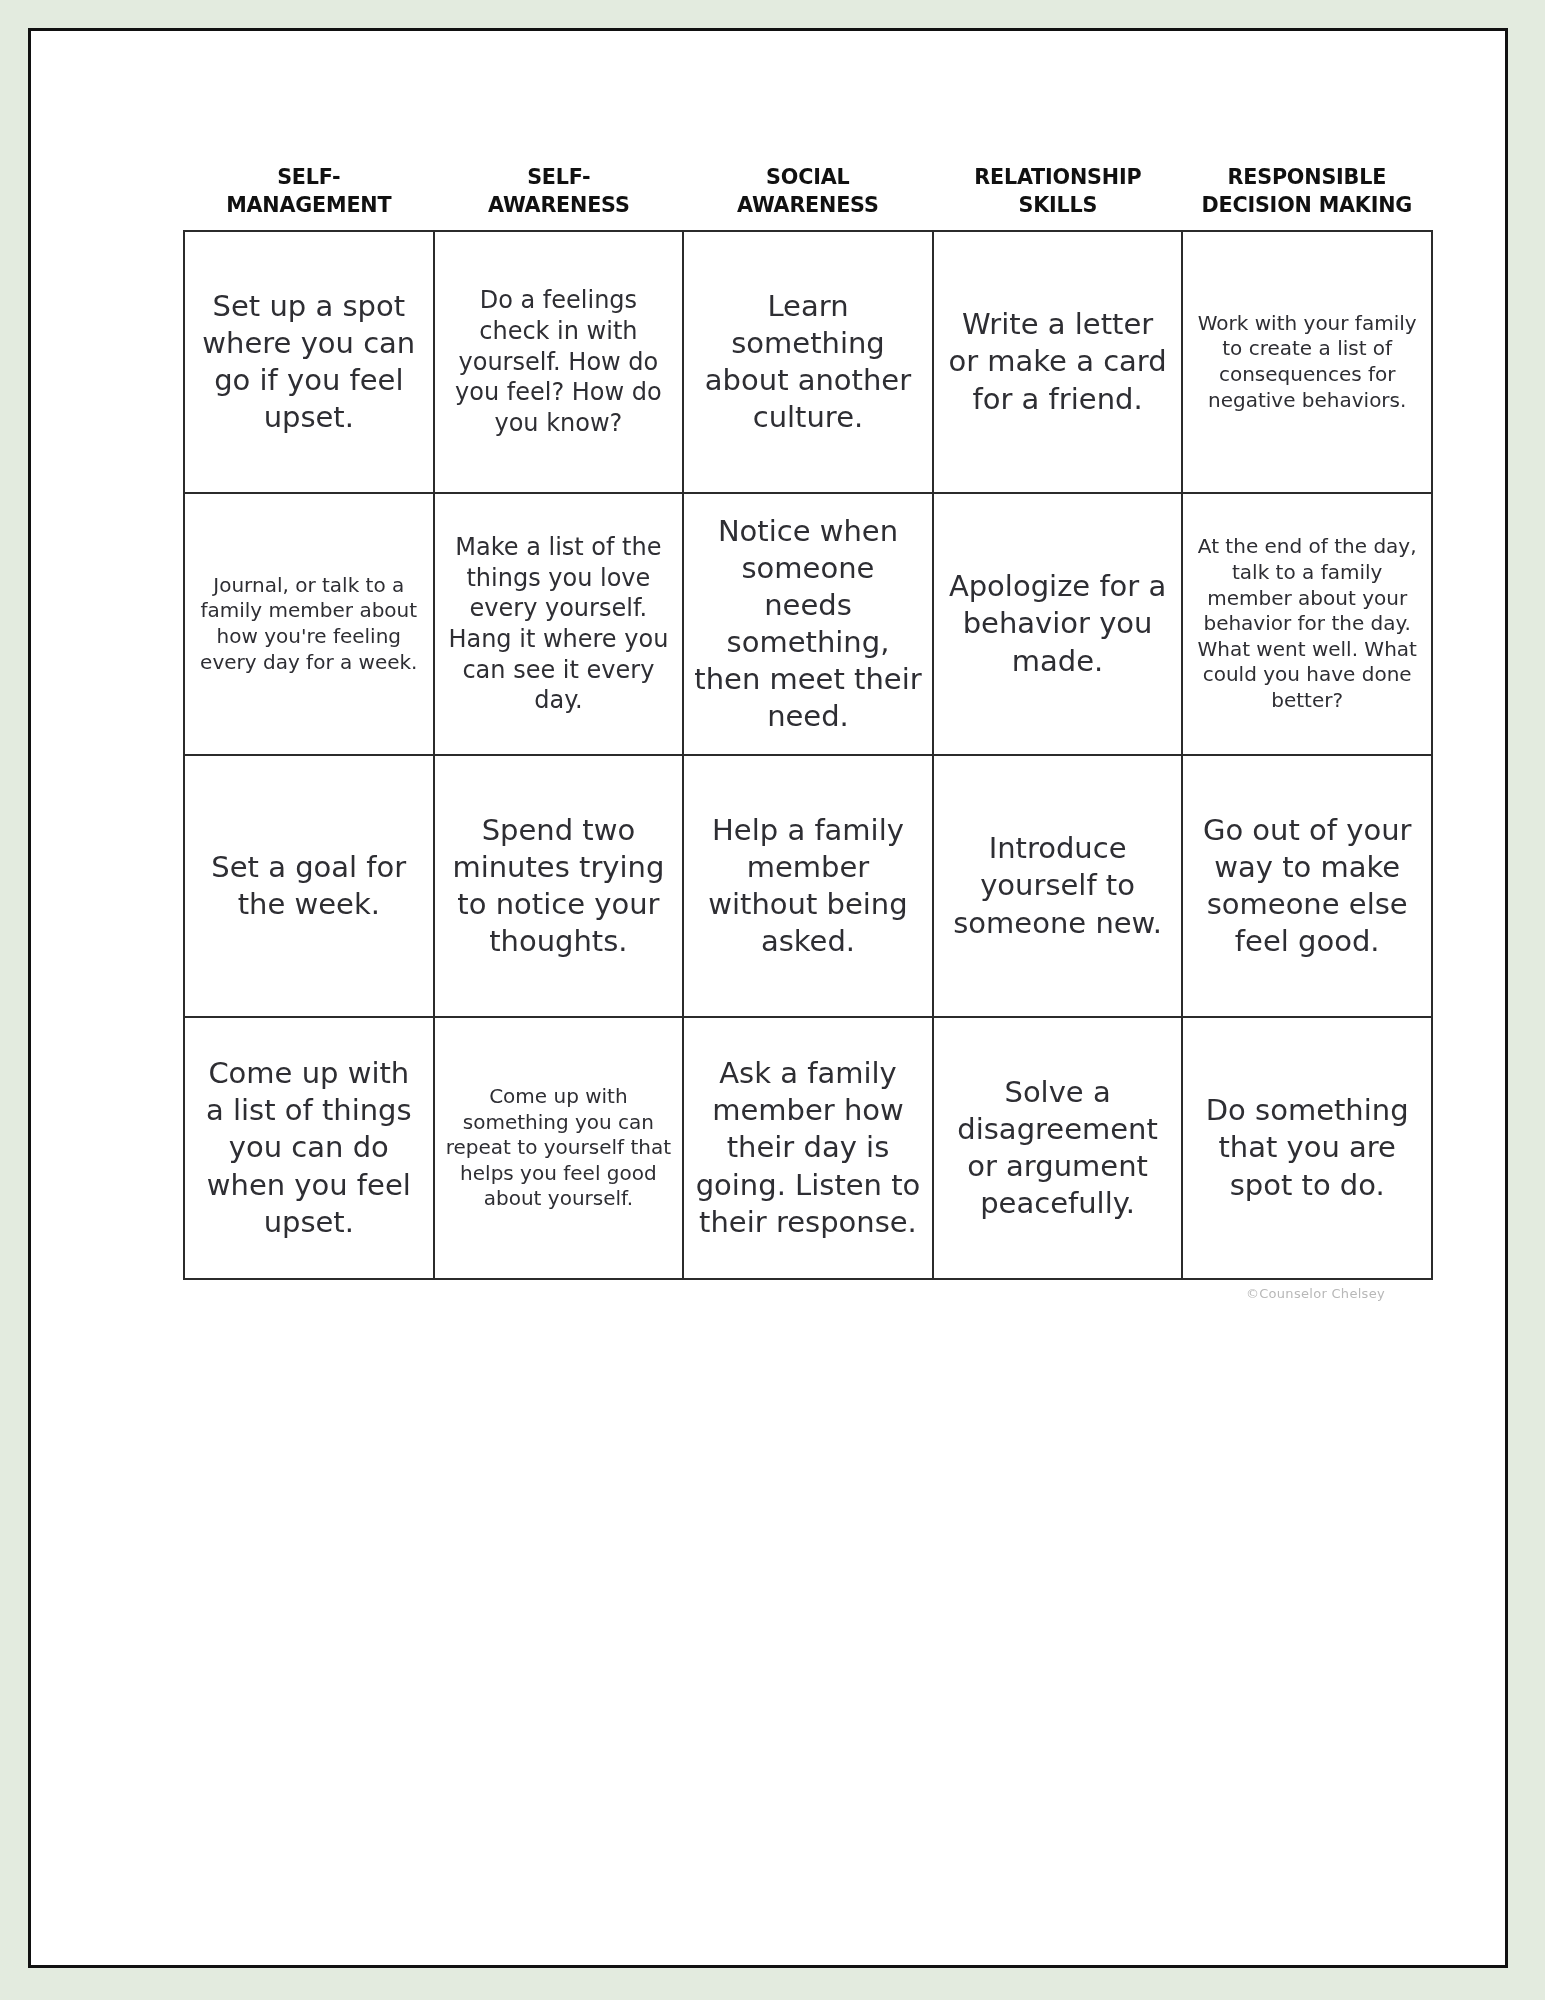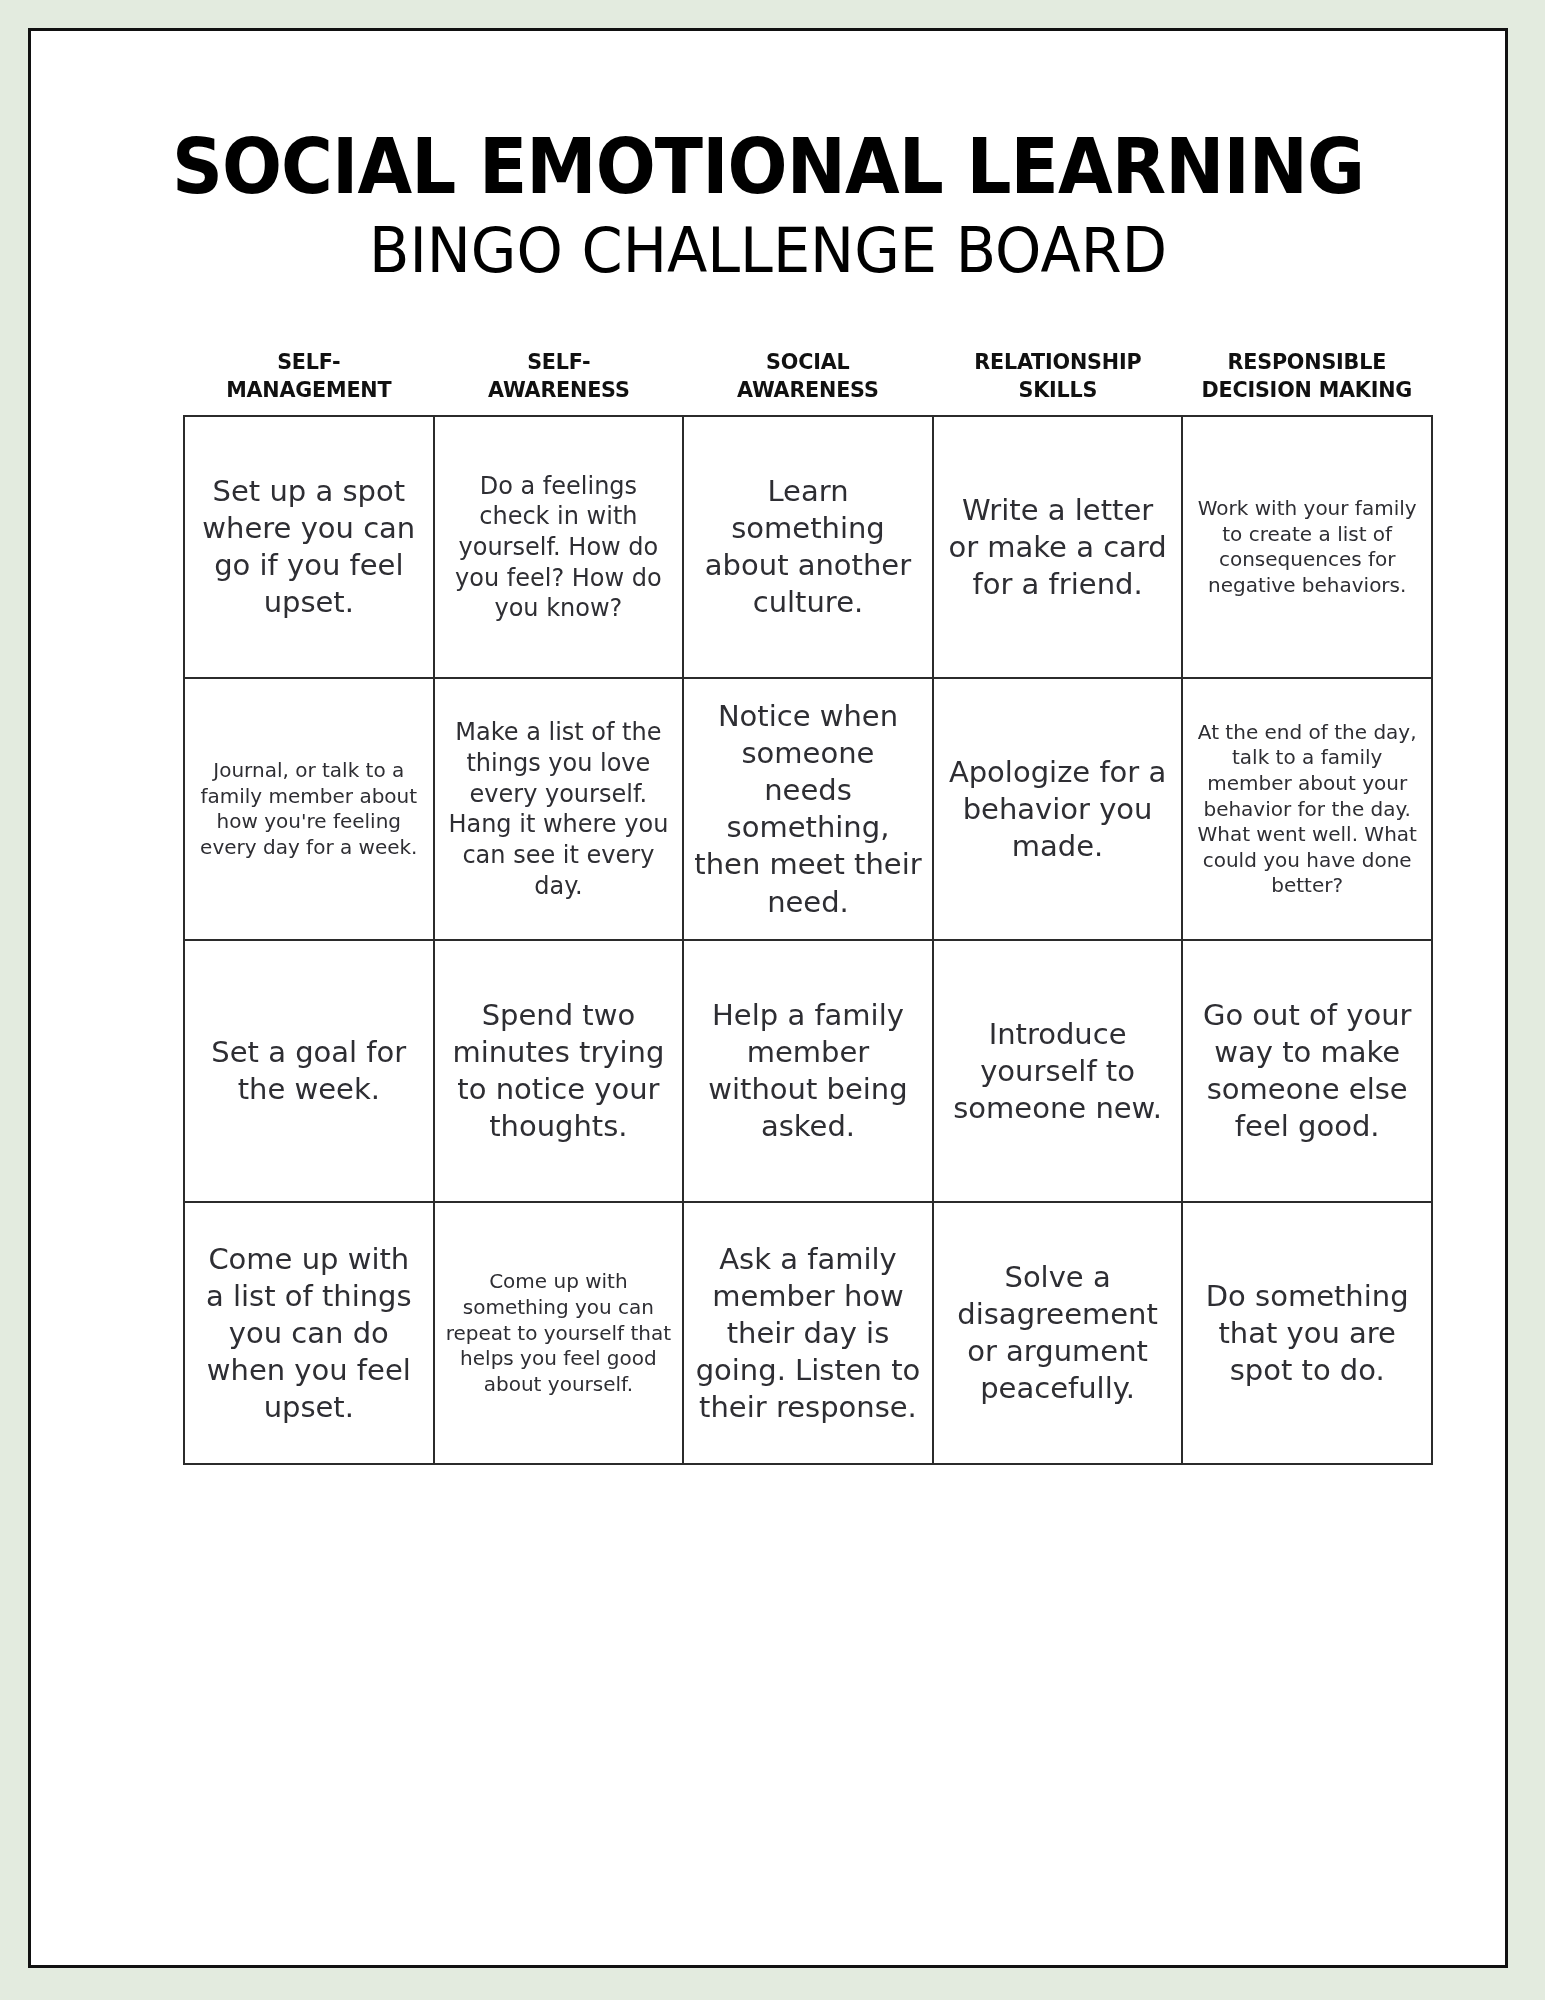--- a/index.html
+++ b/index.html
@@ -109,24 +109,20 @@
     padding-right: 8px;
     letter-spacing: 0.3px;
   }
 </style>
 </head>
 <body>
 
 <div class="page">
   <div class="sheet">
 
-    <div class="title-block">
-      <div class="title-main">SOCIAL EMOTIONAL LEARNING</div>
-      <div class="title-sub">BINGO CHALLENGE BOARD</div>
-    </div>
 
     <div class="board">
       <table class="bingo">
         <thead>
           <tr>
             <th class="colhead">
               <span>SELF-</span><br>
               <span>MANAGEMENT</span>
             </th>
             <th class="colhead">
@@ -211,16 +207,17 @@
               </td>
             <td class="cell">
                 <span class="cell-text s-md">Solve a disagreement or argument peacefully.</span>
               </td>
             <td class="cell">
                 <span class="cell-text s-md">Do something that you are spot to do.</span>
               </td>
           </tr>
         </tbody>
       </table>
+      <div class="credit">©Counselor Chelsey</div>
     </div>
 
   </div>
 </div>
 
 </body></html>

